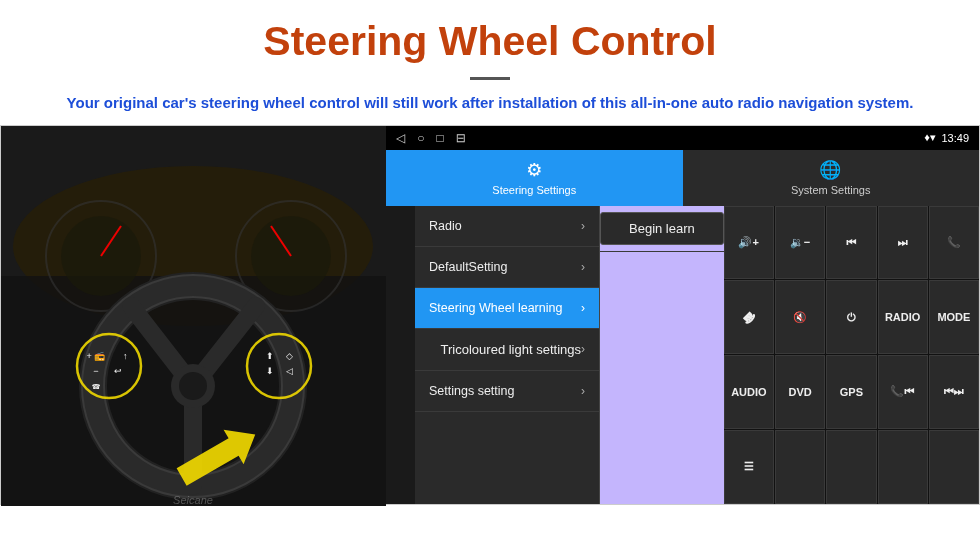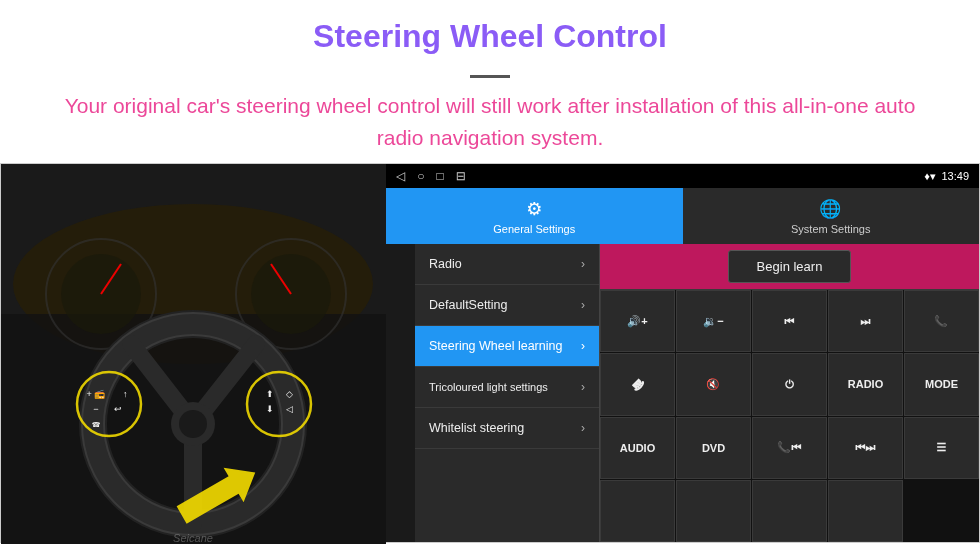--- a/index.html
+++ b/index.html
@@ -10,35 +10,36 @@
       min-height: 544px;
       overflow: hidden;
     }
 
     
     .header {
       text-align: center;
       padding: 18px 40px 10px;
     }
     .header h1 {
-      font-size: 32px;
+      font-size: 41px;
       font-weight: 900;
-      color: #8b5cf6;
-      margin-bottom: 20px;
+      color: #c2410c;
+      margin-bottom: 12px;
     }
     .header-divider {
       width: 40px;
       height: 3px;
       background: #555;
       margin: 0 auto 12px;
     }
     .header p {
-      font-size: 21px;
-      color: #ec4899;
+      font-size: 15px;
+      color: #1d4ed8;
       line-height: 1.5;
+      font-weight: bold;
     }
 
     
     .main-content {
       display: flex;
       width: 980px;
       height: 380px;
       border: 1px solid #ccc;
       margin: 0;
     }
@@ -158,23 +159,23 @@
       color: #aaa;
       font-size: 12px;
     }
     .menu-item.active .chevron {
       color: #fff;
     }
 
     
     .right-panel {
       flex: 1;
-      background: #be185d;
-      display: flex;
-      flex-direction: column;
+      background: #c4b5fd;
+      display: flex;
+      flex-direction: row;
     }
 
     
     .begin-learn-row {
       display: flex;
       align-items: center;
       justify-content: center;
       height: 46px;
       border-bottom: 1px solid #3a3a3a;
     }
@@ -285,21 +286,21 @@
       </div>
       <div class="status-bar-right">
         <span>♦▾</span>
         <span>13:49</span>
       </div>
     </div>
 
     <div class="tab-bar">
       <div class="tab-active">
         <span class="tab-icon">⚙</span>
-        <span>General Settings</span>
+        <span>Steering Settings</span>
       </div>
       <div class="tab-inactive">
         <span class="tab-icon">🌐</span>
         <span>System Settings</span>
       </div>
     </div>
 
     <div class="content-area">
 
       <div class="menu-list">
@@ -309,25 +310,25 @@
         </div>
         <div class="menu-item">
           <span class="menu-item-text">DefaultSetting</span>
           <span class="chevron">›</span>
         </div>
         <div class="menu-item active">
           <span class="menu-item-text">Steering Wheel learning</span>
           <span class="chevron">›</span>
         </div>
         <div class="menu-item">
-          <span class="menu-item-text" style="font-size:11px;">Tricoloured light settings</span>
+          <span class="menu-item-text" style="font-size:13px;text-align:right;">Tricoloured light settings</span>
           <span class="chevron">›</span>
         </div>
         <div class="menu-item">
-          <span class="menu-item-text">Whitelist steering</span>
+          <span class="menu-item-text">Settings setting</span>
           <span class="chevron">›</span>
         </div>
       </div>
 
       <div class="right-panel">
 
         <div class="begin-learn-row">
           <button class="begin-learn-btn">Begin learn</button>
         </div>
 
@@ -363,20 +364,23 @@
           </div>
           <div class="grid-btn">
             <span>MODE</span>
           </div>
 
           <div class="grid-btn">
             <span>AUDIO</span>
           </div>
           <div class="grid-btn">
             <span>DVD</span>
+          </div>
+          <div class="grid-btn">
+            <span>GPS</span>
           </div>
           <div class="grid-btn">
             <span>📞⏮</span>
           </div>
           <div class="grid-btn">
             <span>⏮⏭</span>
           </div>
 
           <div class="grid-btn">
             <span>☰</span>

